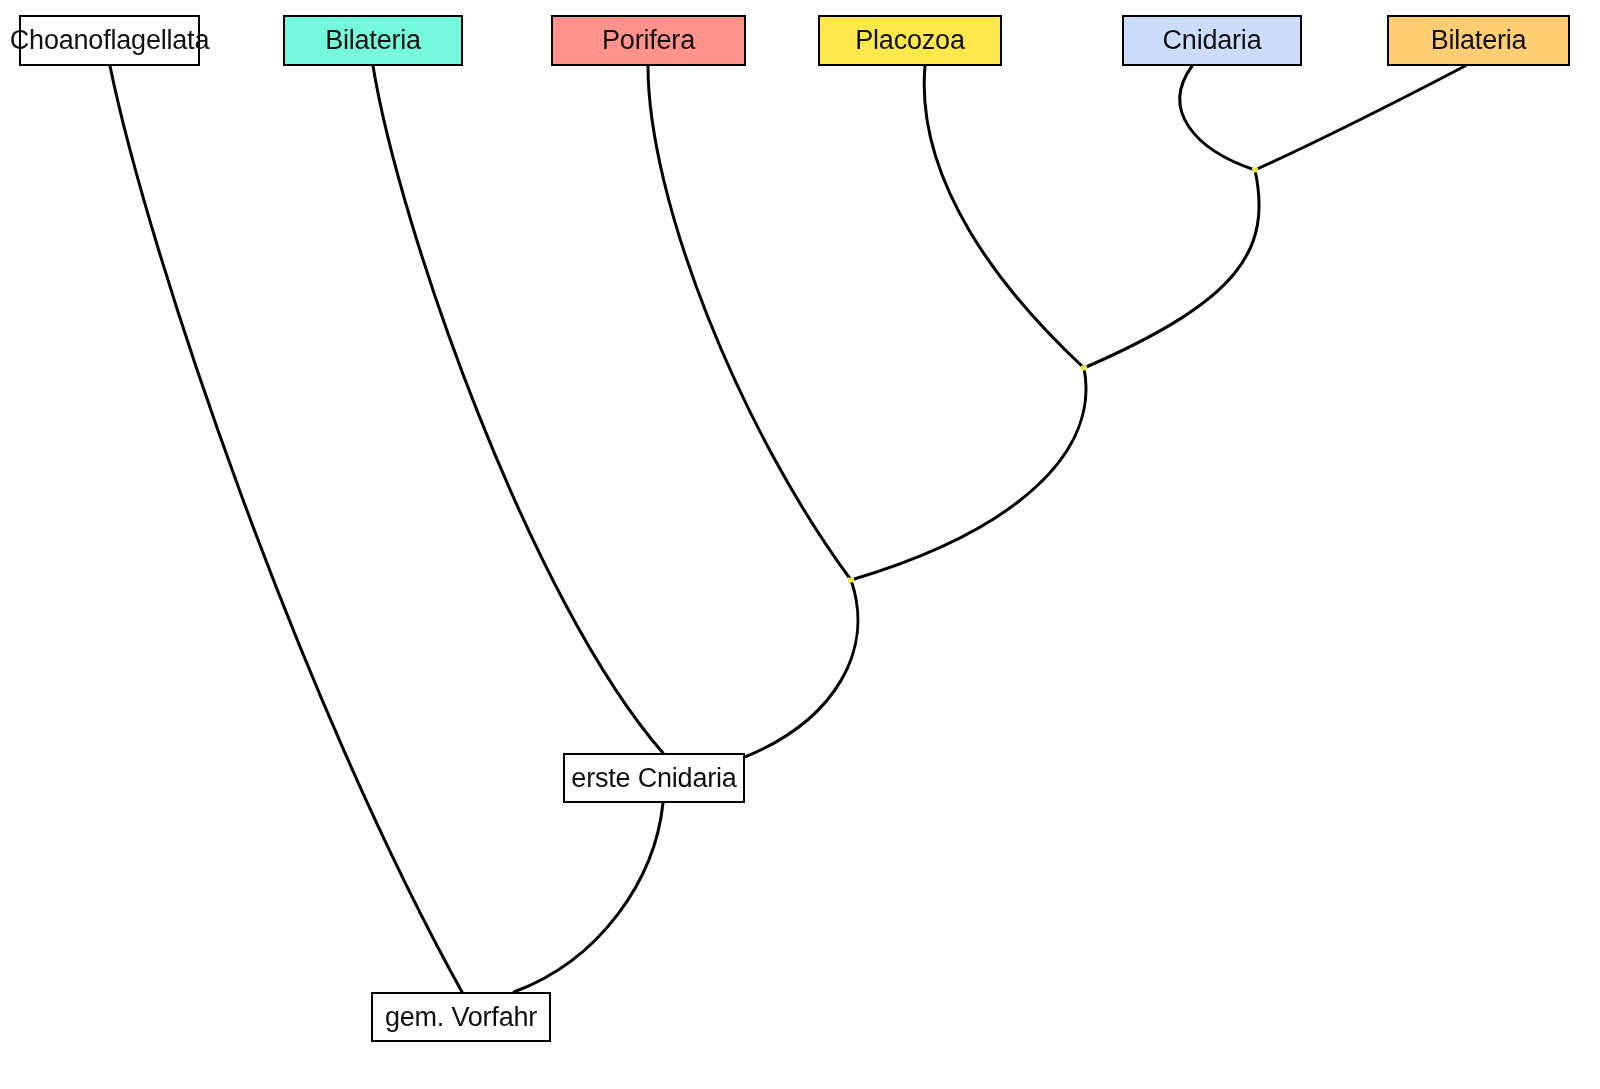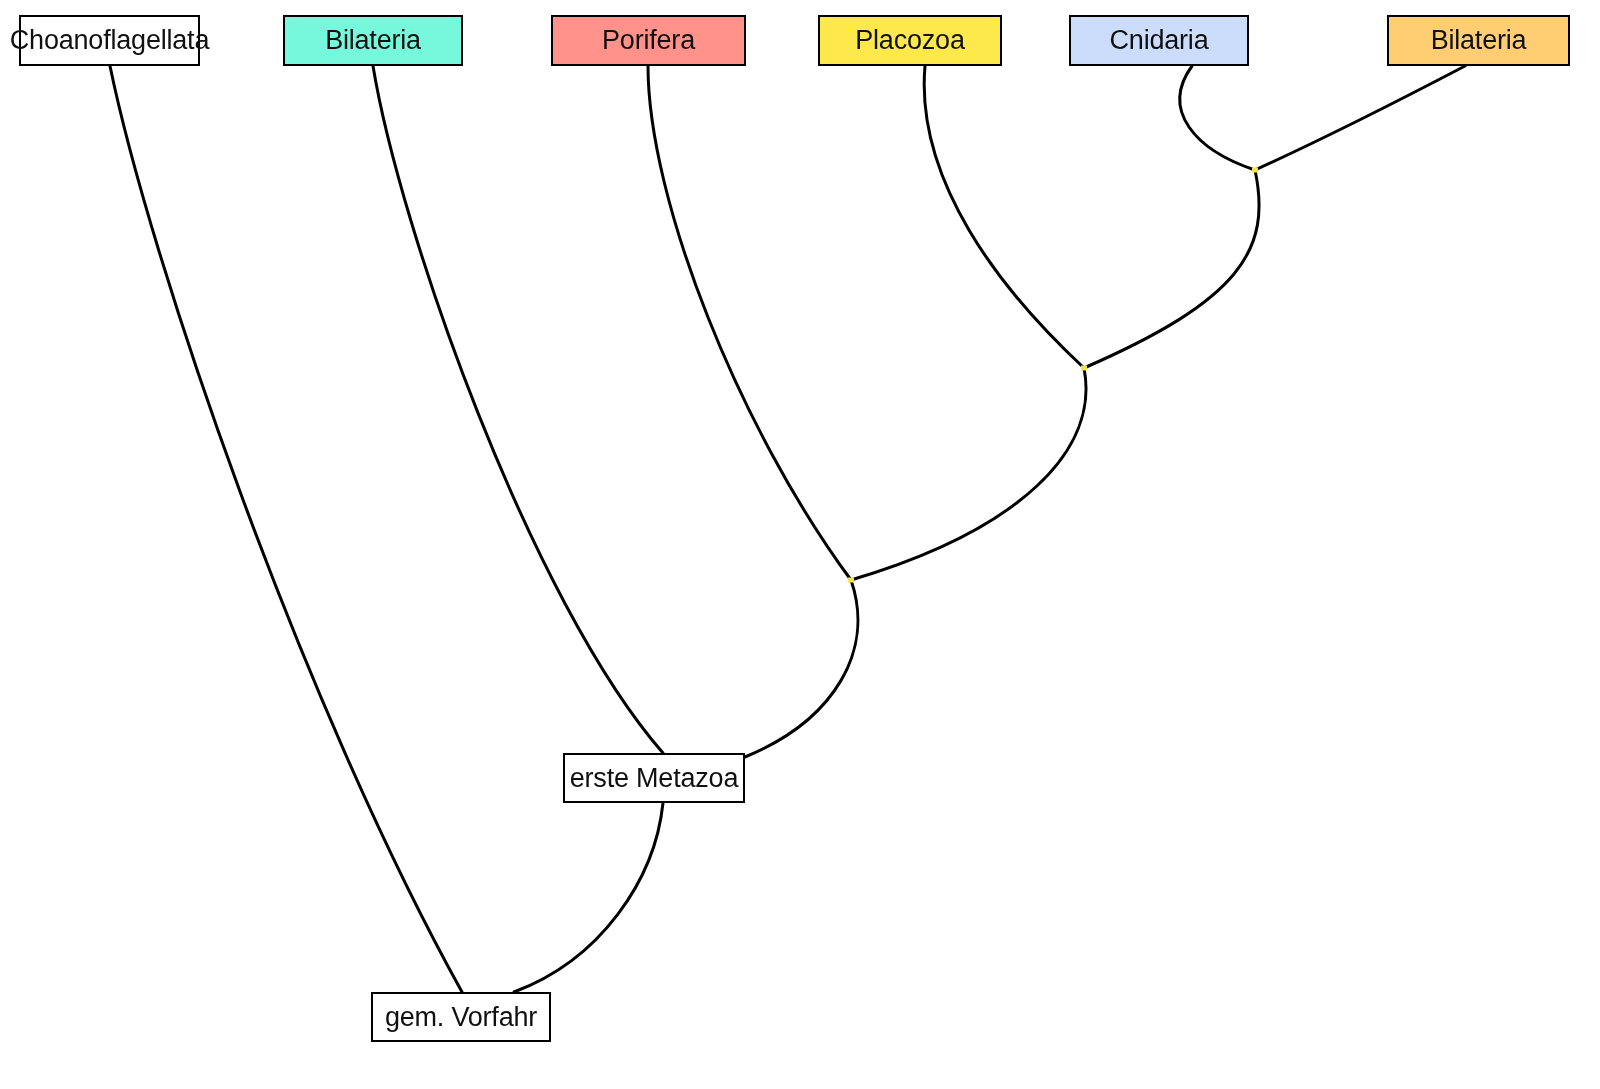--- a/index.html
+++ b/index.html
@@ -93,29 +93,29 @@
       </div>
       <div class="taxon-box" style="left: 283px; top: 15px; width: 180px; height: 51px; background: rgb(118, 248, 220); border-color: rgb(0, 0, 0);">
         <span class="taxon-label">Bilateria</span>
       </div>
       <div class="taxon-box" style="left: 551px; top: 15px; width: 195px; height: 51px; background: rgb(255, 147, 140); border-color: rgb(0, 0, 0);">
         <span class="taxon-label">Porifera</span>
       </div>
       <div class="taxon-box" style="left: 818px; top: 15px; width: 184px; height: 51px; background: rgb(253, 233, 76); border-color: rgb(0, 0, 0); text-align: center;">
         <span class="taxon-label">Placozoa</span>
       </div>
-      <div class="taxon-box" style="left: 1069px; top: 15px; width: 180px; height: 51px; background: rgb(204, 221, 251); border-color: rgb(0, 0, 0);">
+      <div class="taxon-box" style="left: 1122px; top: 15px; width: 180px; height: 51px; background: rgb(204, 221, 251); border-color: rgb(0, 0, 0);">
         <span class="taxon-label">Cnidaria</span>
       </div>
       <div class="taxon-box" style="left: 1387px; top: 15px; width: 183px; height: 51px; background: rgb(255, 206, 114); border-color: rgb(0, 0, 0);">
         <span class="taxon-label">Bilateria</span>
       </div>
     </div>
   <div id="nodes-layer">
       <div class="node-box" style="left: 563px; top: 753px; width: 182px; height: 50px; background: rgb(255, 255, 255); border-color: rgb(0, 0, 0);">
-        <span class="node-label">erste Metazoa</span>
+        <span class="node-label">erste Cnidaria</span>
       </div>
       <div class="node-box" style="left: 371px; top: 992px; width: 180px; height: 50px; background: rgb(255, 255, 255); border-color: rgb(0, 0, 0); text-align: center;">
         <span class="node-label">gem. Vorfahr</span>
       </div>
     </div>
 
 </div>
 
 </body></html>

